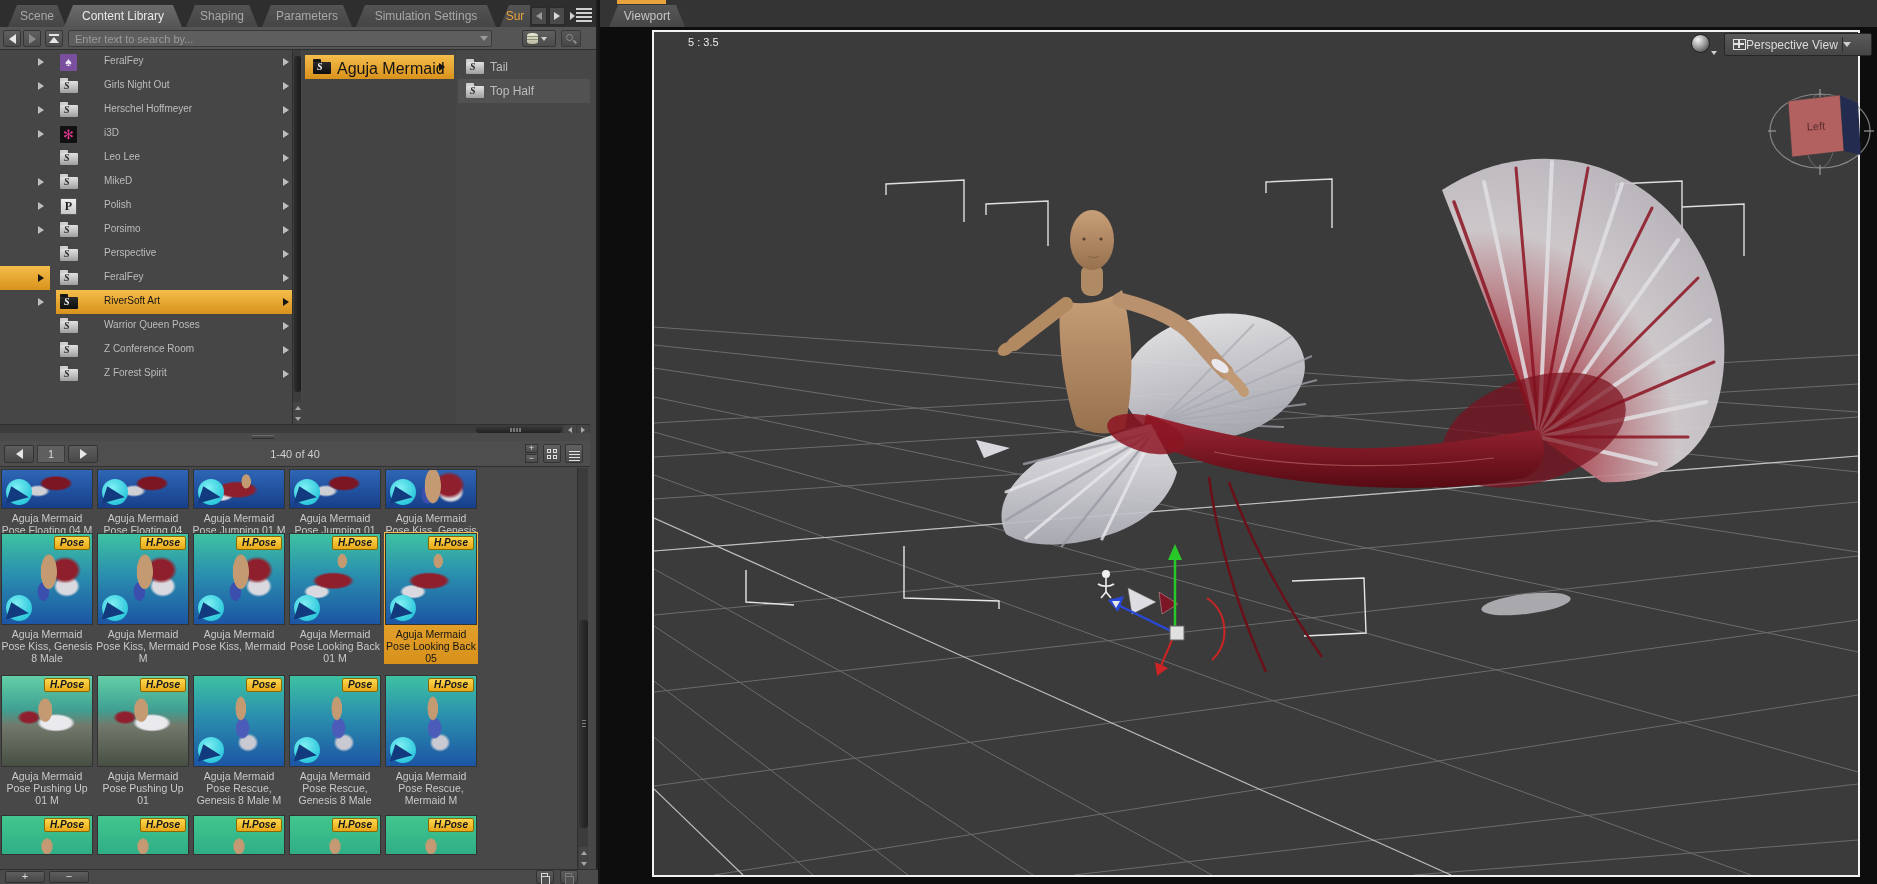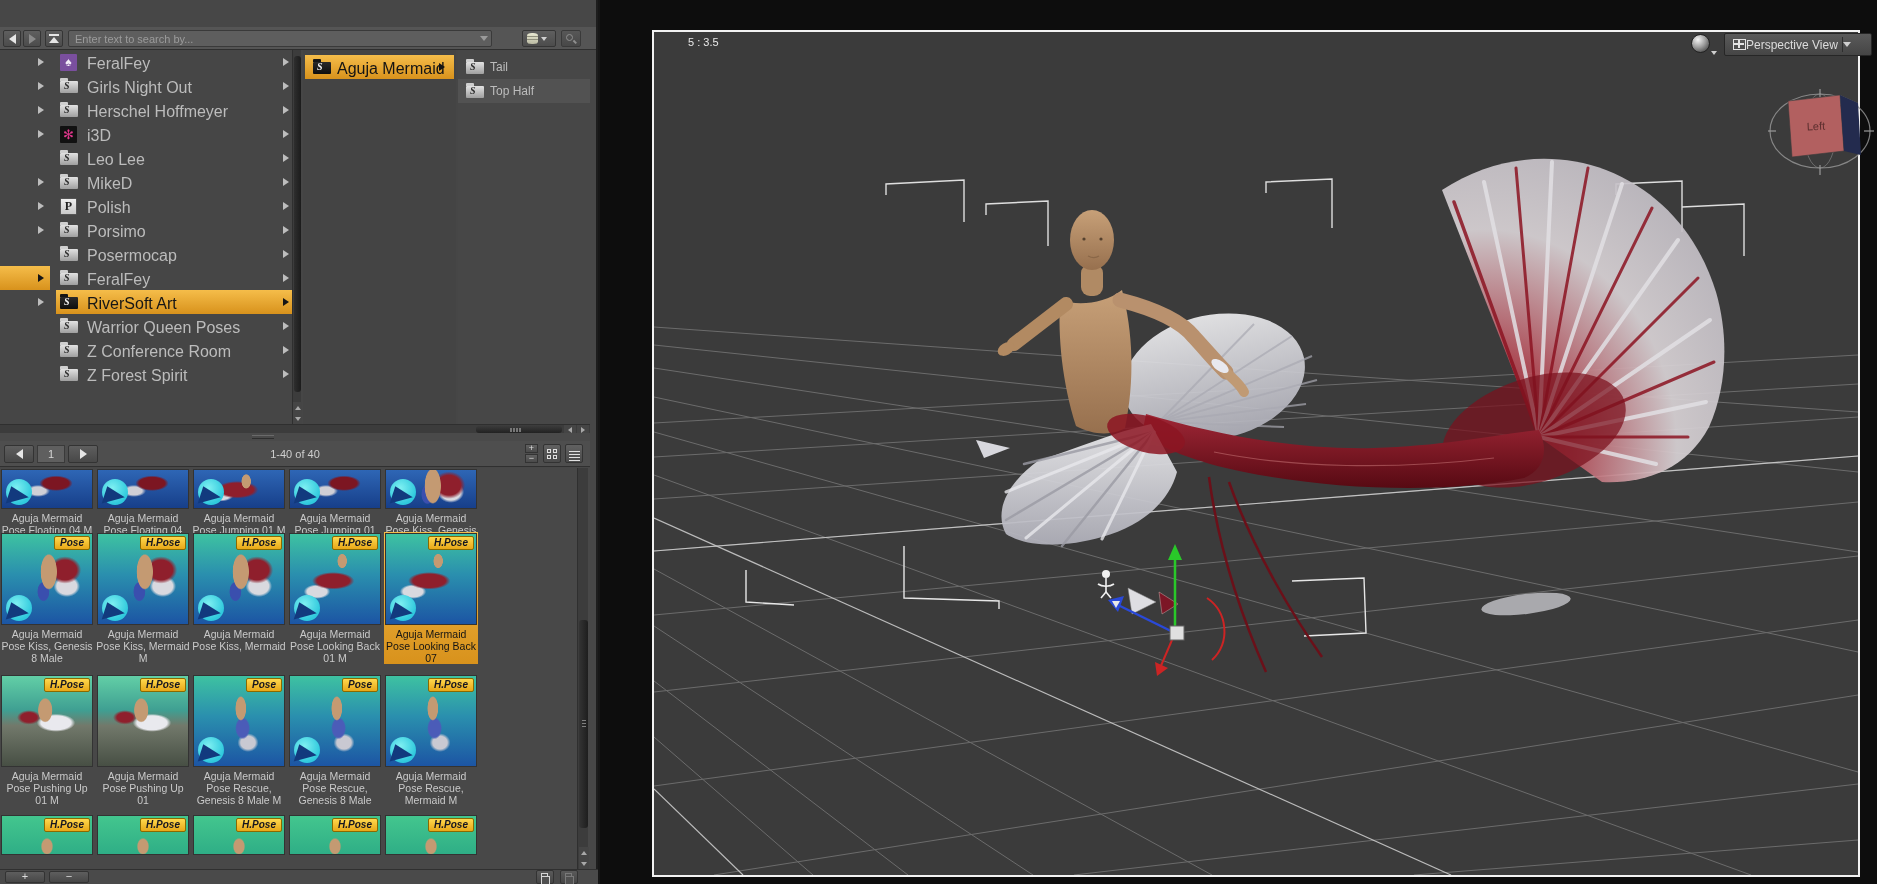--- a/index.html
+++ b/index.html
@@ -47,21 +47,21 @@
   .mag-btn { position:absolute; left:561px; top:3px; width:20px; height:17px; background:linear-gradient(#575757,#484848); border:1px solid #3a3a3a; border-radius:2px; }
   .mag { position:absolute; left:4px; top:3px; width:7px; height:7px; border:1.5px solid #8f8f8f; border-radius:50%; }
   .mag::after { content:""; position:absolute; left:6px; top:6px; width:4px; height:1.5px; background:#8f8f8f; transform:rotate(45deg); }
 
   
   .browser { position:absolute; left:0; top:50px; width:590px; height:383px; background:#464646; }
   .col1 { position:absolute; left:0; top:0; width:302px; height:374px; overflow:hidden; }
   .trow { position:relative; height:24px; }
   .trow .exp { position:absolute; left:38px; top:8px; width:0; height:0; border-left:6px solid #bdbdbd; border-top:4.5px solid transparent; border-bottom:4.5px solid transparent; }
   .trow .fly { position:absolute; left:283px; top:8px; width:0; height:0; border-left:6px solid #bdbdbd; border-top:4.5px solid transparent; border-bottom:4.5px solid transparent; }
-  .trow .lbl { position:absolute; left:87px; top:5px; font-size:16px; color:#bcbcbc; white-space:nowrap; }
+  .trow .lbl { position:absolute; left:104px; top:5px; font-size:10px; color:#bcbcbc; white-space:nowrap; }
   .fold { position:absolute; left:60px; top:7px; width:18px; height:12px; background:linear-gradient(#e2e2e2,#9f9f9f); border-radius:1px; }
   .fold::before { content:""; position:absolute; top:-3px; left:0; width:8px; height:3px; background:#cfcfcf; border-radius:1px 1px 0 0; }
   .fold .s { position:absolute; left:4px; top:-1px; font:italic bold 10px "Liberation Serif", serif; color:#2e2e2e; }
   .fold.k { background:linear-gradient(#2a2a2a,#0e0e0e); }
   .fold.k::before { background:#161616; }
   .fold.k .s { color:#f2f2f2; }
   .icbox { position:absolute; left:60px; top:4px; width:17px; height:17px; text-align:center; font-size:12px; line-height:17px; border-radius:1px; }
   .ic-ff { background:#7a4f9e; color:#f2ecf7; }
   .ic-i3d { background:#111111; color:#e0368c; font-size:13px; }
   .ic-po { background:linear-gradient(#efefef,#c9c9c9); border:1px solid #555; color:#222; font:bold 12px "Liberation Serif", serif; line-height:15px; }
@@ -197,20 +197,40 @@
   .viewsel .drop { width:0; height:0; border-top:5px solid #cfcfcf; border-left:4px solid transparent; border-right:4px solid transparent; }
   .nav-cube { position:absolute; left:1168px; top:56px; width:106px; height:96px; z-index:4; }
 </style>
 </head>
 <body>
 
 <div class="app">
 
   <div class="left-pane">
 
+    <div class="tabbar">
+      <div class="tab" style="left:8px;width:58px">Scene</div>
+      <div class="tab active" style="left:64px;width:118px">Content Library</div>
+      <div class="tab" style="left:186px;width:72px">Shaping</div>
+      <div class="tab" style="left:262px;width:90px">Parameters</div>
+      <div class="tab" style="left:356px;width:140px">Simulation Settings</div>
+      <div class="tab partial" style="left:500px;width:30px">Sur</div>
+      <div class="tabctl" style="left:531px;width:16px">
+          <span class="arr-l"></span>
+        </div>
+      <div class="tabctl" style="left:549px;width:16px">
+          <span class="arr-r"></span>
+        </div>
+      <div class="panemenu">
+          <i></i>
+          <i></i>
+          <i></i>
+          <i></i>
+        </div>
+    </div>
 
     <div class="toolbar">
       <div class="tbtn" style="left:3px">
           <span class="tri-l"></span>
         </div>
       <div class="tbtn" style="left:23px">
           <span class="tri-r"></span>
         </div>
       <div class="tbtn" style="left:45px">
           <span class="up-ic"></span>
@@ -282,21 +302,21 @@
           <span class="fold">
               <span class="s">S</span>
             </span>
           <span class="lbl">Porsimo</span>
           <span class="fly"></span>
         </div>
         <div class="trow">
           <span class="fold">
               <span class="s">S</span>
             </span>
-          <span class="lbl">Posermocap</span>
+          <span class="lbl">Perspective</span>
           <span class="fly"></span>
         </div>
         <div class="trow arrowhl">
           <span class="exp"></span>
           <span class="fold">
               <span class="s">S</span>
             </span>
           <span class="lbl">FeralFey</span>
           <span class="fly"></span>
         </div>
@@ -491,21 +511,21 @@
             <span class="badge">H.Pose</span>
             </div>
           <div class="tlabel">Aguja Mermaid Pose Looking Back 01 M</div>
         </div>
         <div class="cell sel" style="left:384px">
           <div class="timg t-teal">
               <div class="fig f-look"></div>
               <div class="logo"></div>
             <span class="badge">H.Pose</span>
             </div>
-          <div class="tlabel">Aguja Mermaid Pose Looking Back 07</div>
+          <div class="tlabel">Aguja Mermaid Pose Looking Back 05</div>
         </div>
       </div>
 
       <div class="trowg" style="height:140px">
         <div class="cell" style="left:0">
           <div class="timg t-rock">
               <div class="fig f-rock"></div>
             <span class="badge">H.Pose</span>
             </div>
           <div class="tlabel">Aguja Mermaid Pose Pushing Up 01 M</div>
@@ -598,20 +618,24 @@
       <div class="docbtn" style="left:536px">
           <span class="doc"></span>
         </div>
       <div class="docbtn dim" style="left:560px">
           <span class="doc"></span>
         </div>
     </div>
   </div>
 
   <div class="right-pane">
+    <div class="vtabbar">
+      <div class="orange-strip"></div>
+      <div class="vtab">Viewport</div>
+    </div>
     <div class="vp-area">
       <div class="frame">
         <div class="aspect-label">5 : 3.5</div>
 
         <svg class="scene" viewBox="0 0 1204 843">
           <defs>
             <linearGradient id="g-skin" x1="0" y1="0" x2="0" y2="1">
               <stop offset="0" stop-color="#c7a078"></stop>
                 <stop offset="1" stop-color="#97704e"></stop>
             </linearGradient>

